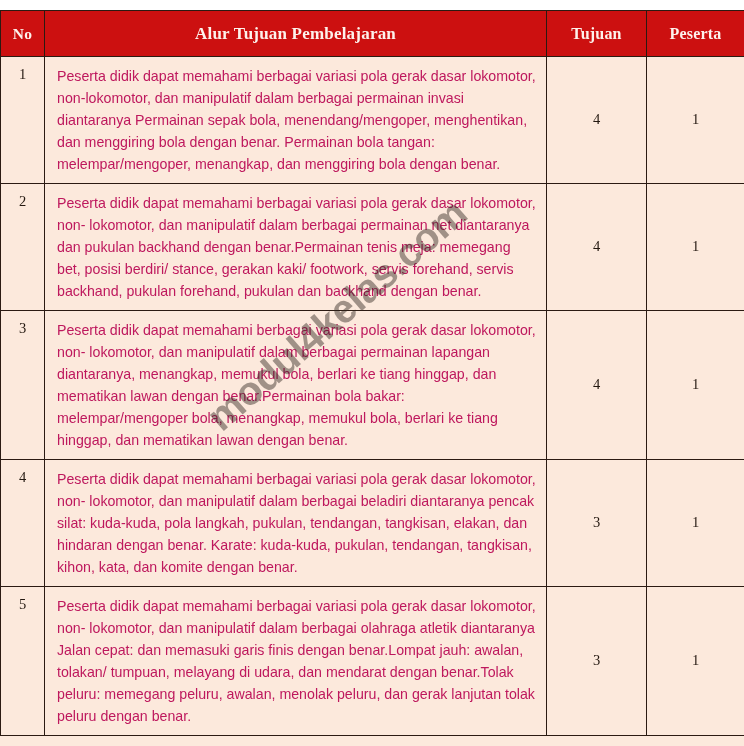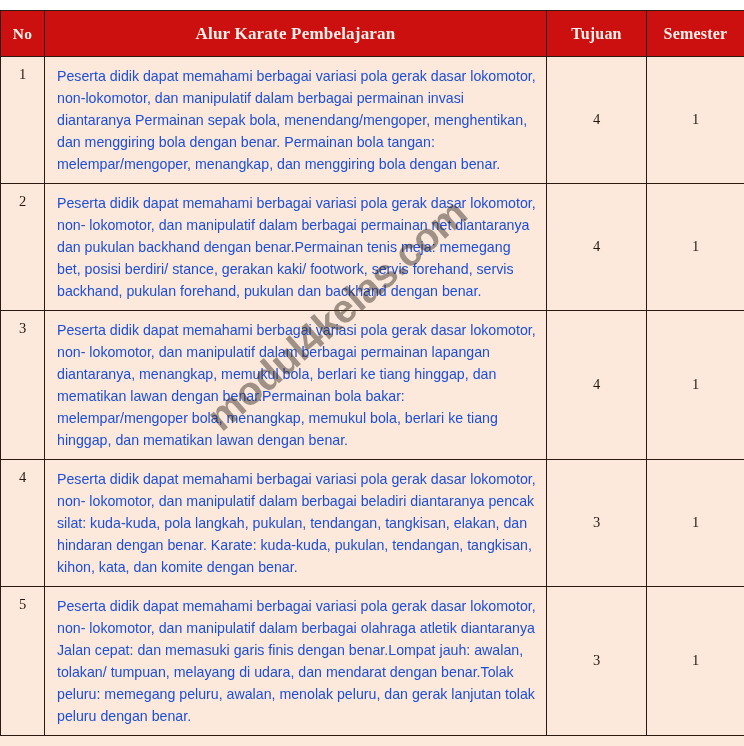--- a/index.html
+++ b/index.html
@@ -71,21 +71,21 @@
     color: #241810;
   }
   tbody td.cell-atp {
     font-family: "Liberation Sans", sans-serif;
     font-size: 14.2px;
     line-height: 22px;
     text-align: left;
     padding-left: 12px;
     padding-right: 10px;
     padding-top: 8px;
-    color: #1d4ed8;
+    color: #be185d;
   }
   tbody td.cell-num {
     text-align: center;
     vertical-align: middle;
     font-family: "Liberation Serif", serif;
     font-size: 14.5px;
     color: #241810;
   }
 
   
@@ -120,23 +120,23 @@
   <table class="atp-table">
     <colgroup>
       <col class="c-no">
       <col class="c-atp">
       <col class="c-jumlah">
       <col class="c-semester">
     </colgroup>
     <thead>
       <tr>
         <th class="h-no">No</th>
-        <th class="h-atp">Alur Karate Pembelajaran</th>
+        <th class="h-atp">Alur Tujuan Pembelajaran</th>
         <th>Tujuan</th>
-        <th>Semester</th>
+        <th>Peserta</th>
       </tr>
     </thead>
     <tbody>
       <tr>
         <td class="cell-no">1</td>
         <td class="cell-atp">Peserta didik dapat memahami berbagai variasi pola gerak dasar lokomotor, non-lokomotor, dan manipulatif dalam berbagai permainan invasi diantaranya Permainan sepak bola, menendang/mengoper, menghentikan, dan menggiring bola dengan benar. Permainan bola tangan: melempar/mengoper, menangkap, dan menggiring bola dengan benar.</td>
         <td class="cell-num">4</td>
         <td class="cell-num">1</td>
       </tr>
       <tr>

